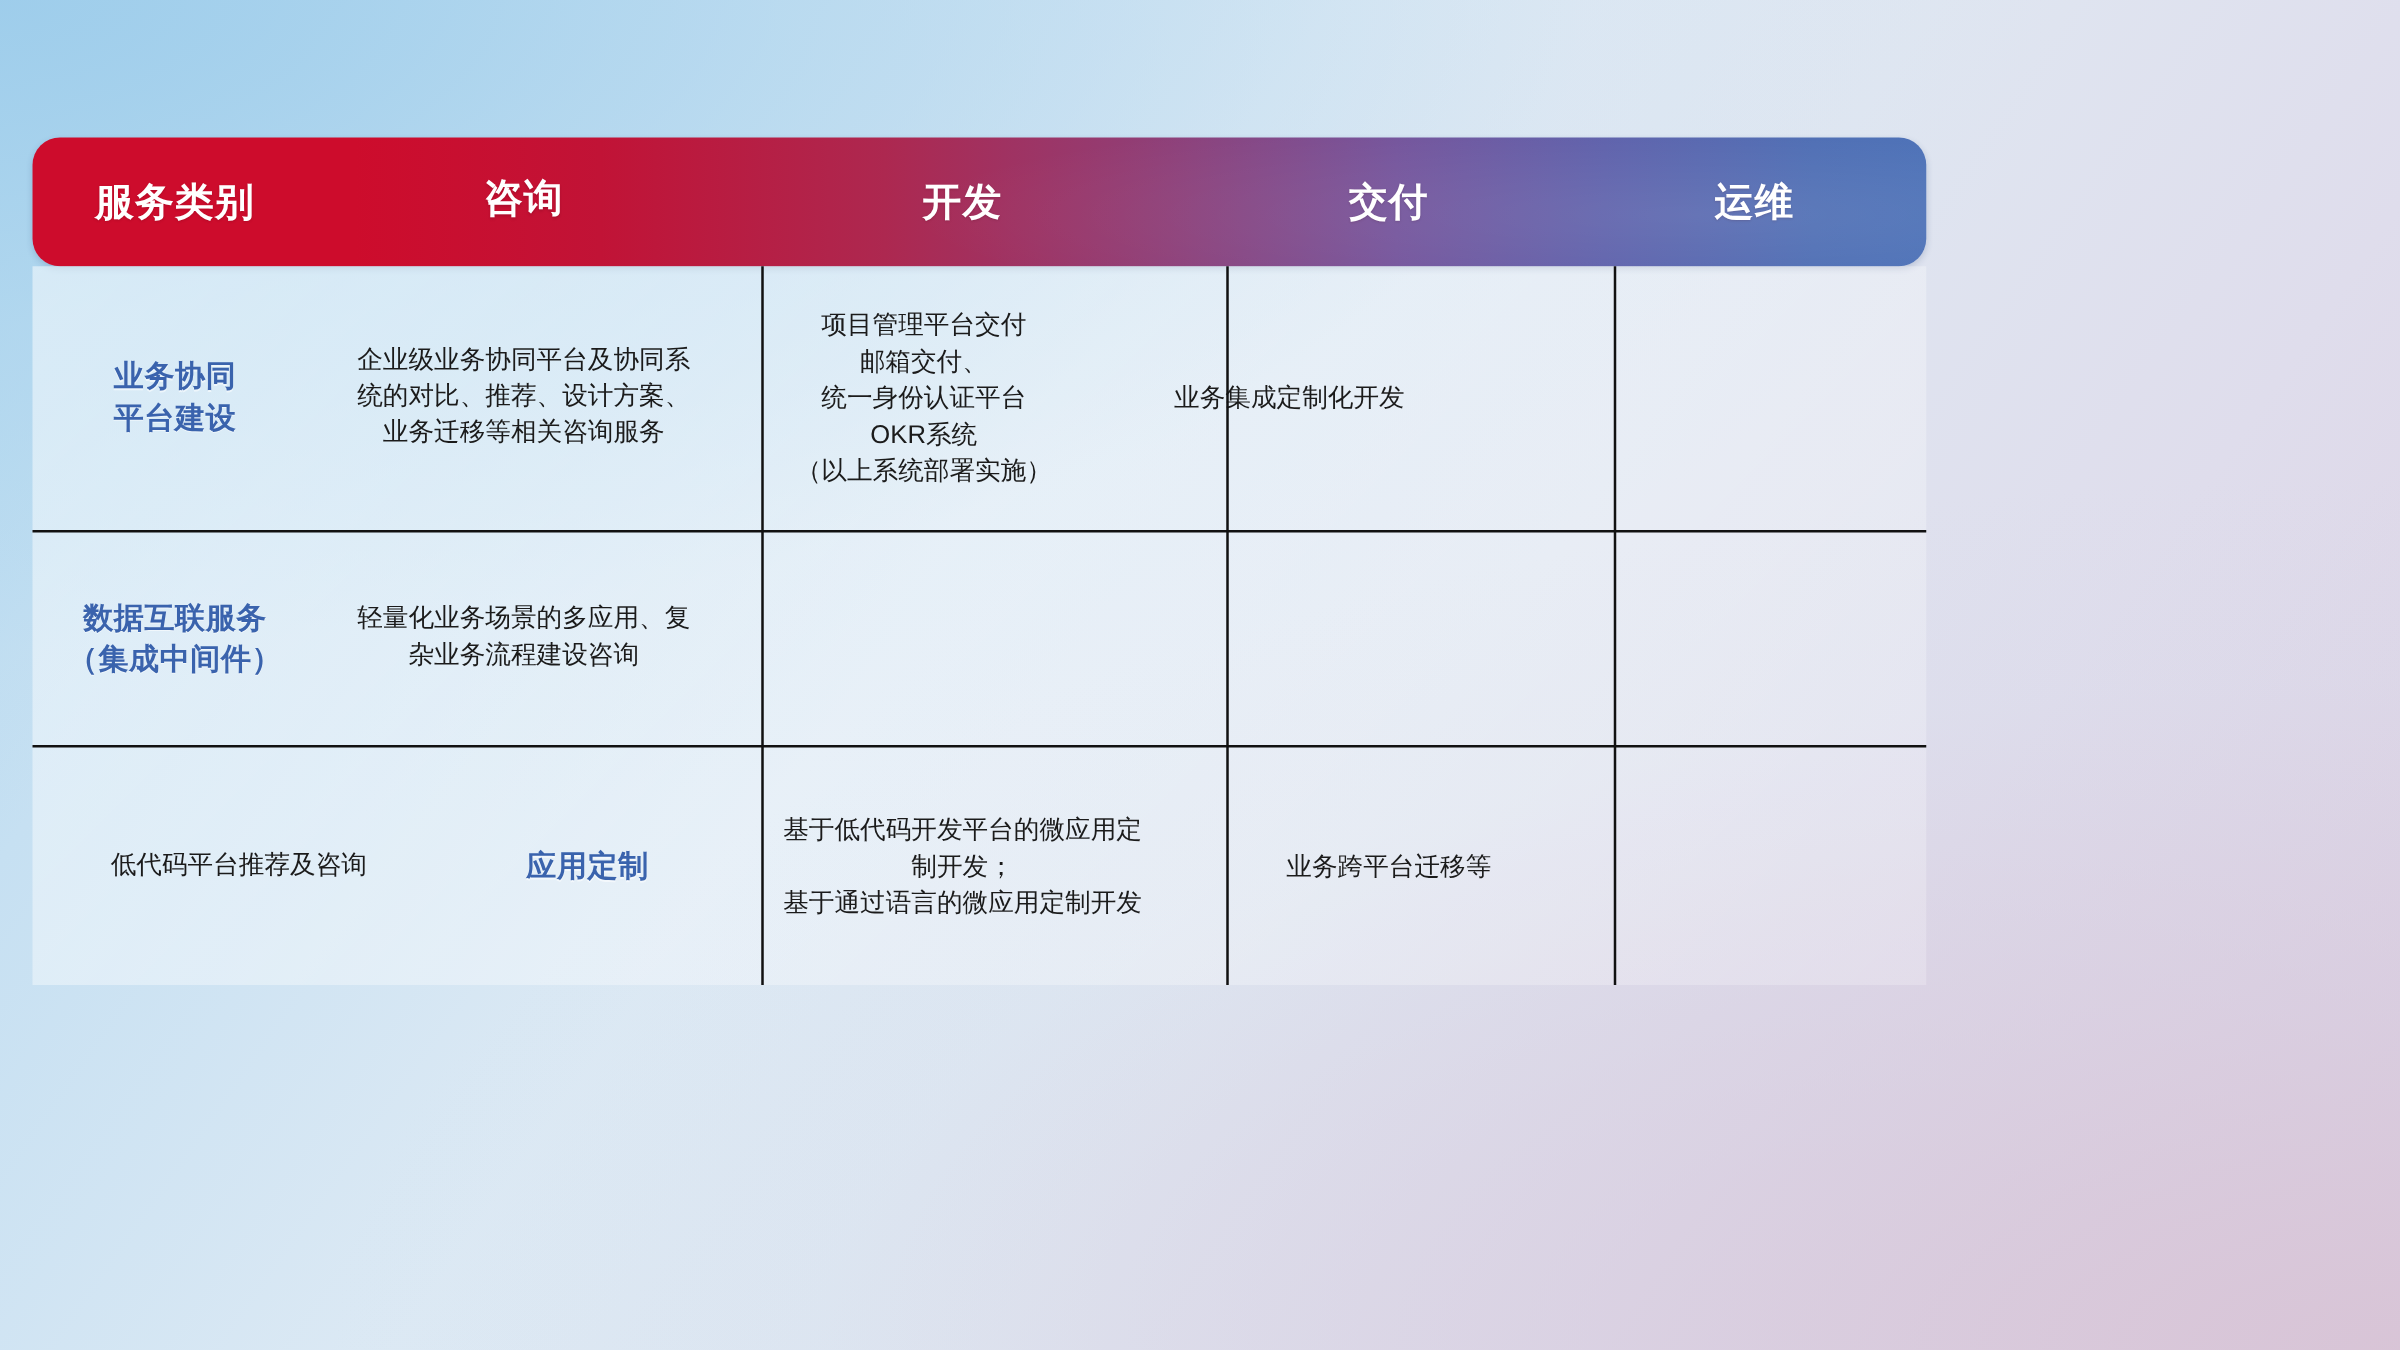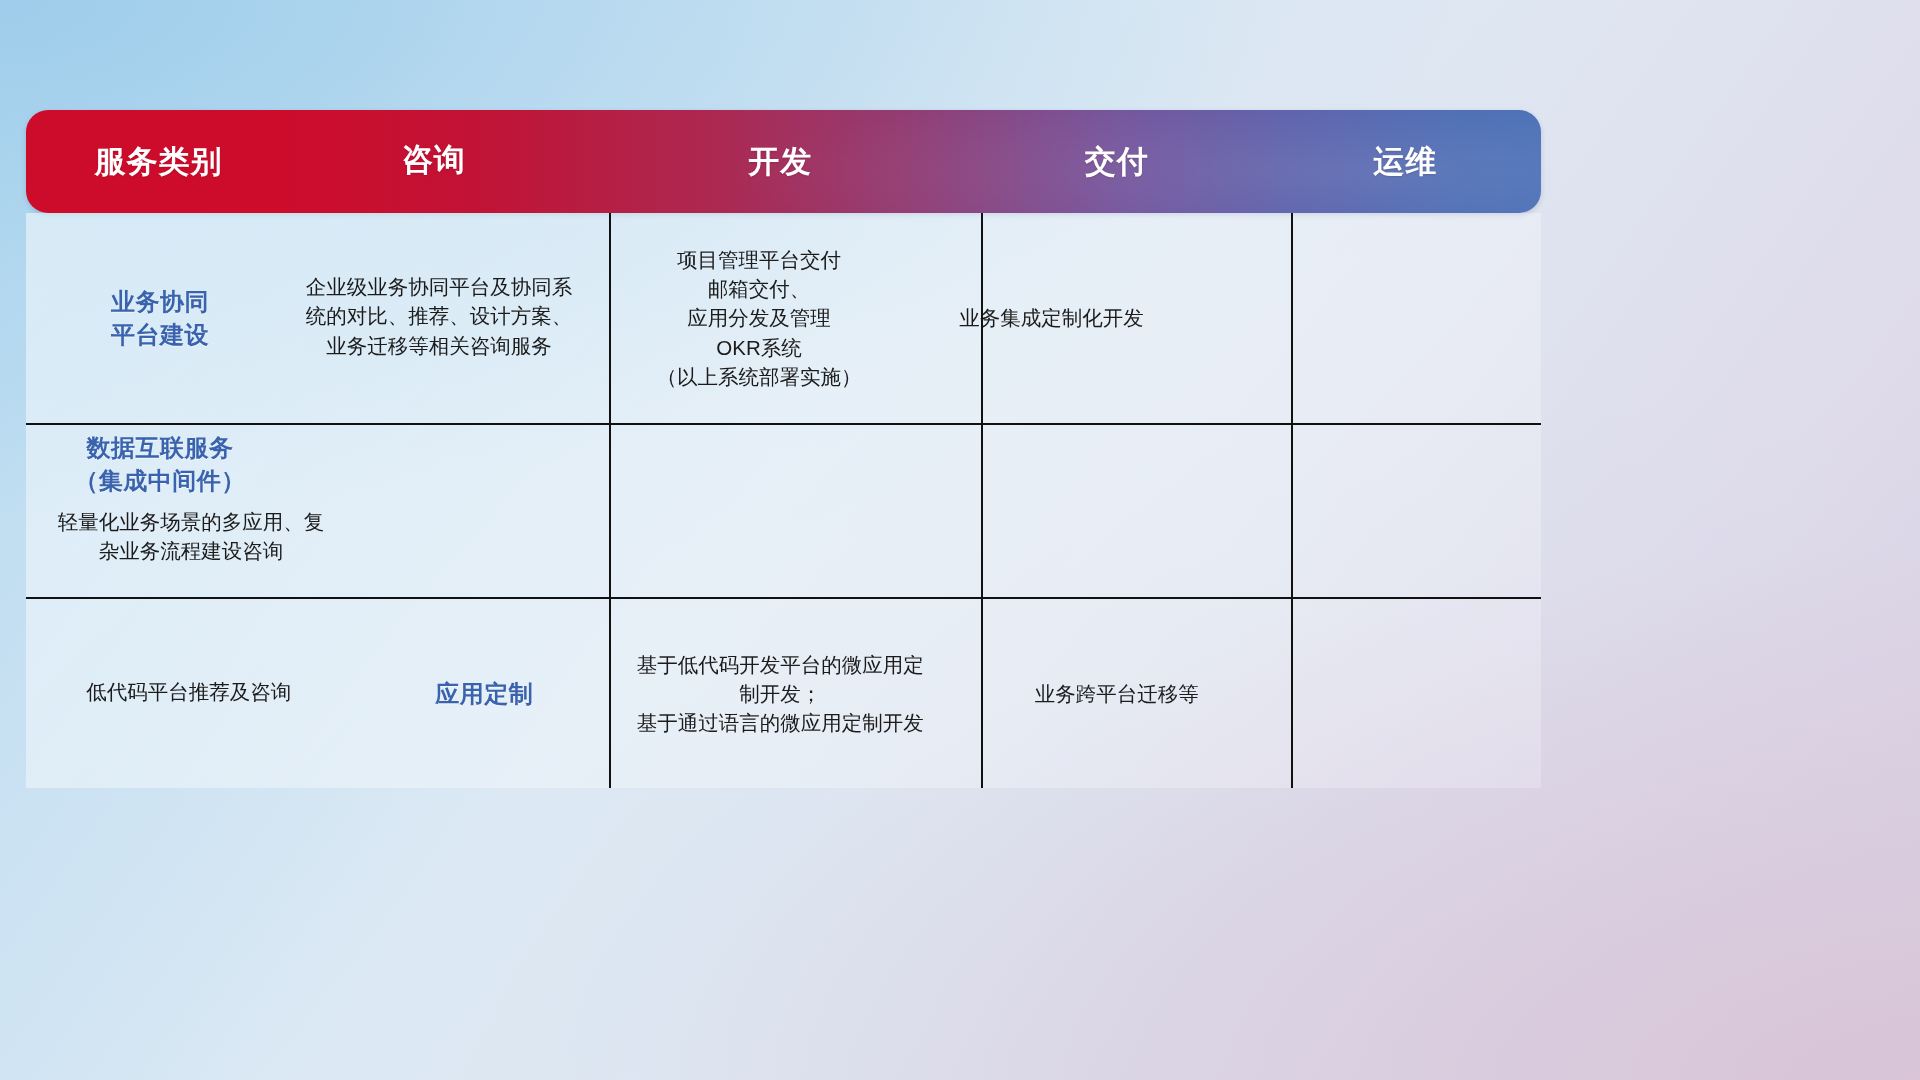--- a/index.html
+++ b/index.html
@@ -43,36 +43,36 @@
   .body{
     position:relative;
     height:575px;
     display:flex;
     background:linear-gradient(135deg, rgba(255,255,255,0.50) 0%, rgba(255,255,255,0.34) 45%, rgba(255,255,255,0.22) 100%);
   }
   .row{display:flex;width:100%;}
   .rows{display:flex;flex-direction:column;width:100%;}
 
   
-  .c0{width:228px;margin-left:20px;}
+  .c0{width:228px;}
   .c1{width:330px;font-family:Liberation Mono, monospace;}
   .c2{width:372px;}
   .c3{width:310px;}
   .c4{width:275px;}
 
   .cell{
     box-sizing:border-box;
     display:flex;align-items:center;justify-content:center;
     text-align:center;
     padding:6px 12px;
     font-size:20.5px;line-height:1.42;color:#1b1b1b;
     white-space:pre-line;
   }
   .r0{height:212px;}
-  .r1{height:172px;flex-direction:column;}
+  .r1{height:172px;}
   .r2{height:191px;}
 
   .rowline{height:2px;background:#111111;width:100%;}
 
   .label{
     font-size:24px;font-weight:bold;color:#3a63ad;line-height:1.38;
     letter-spacing:0.5px;
     text-shadow:0 1px 0 rgba(255,255,255,0.55);
   }
 
@@ -104,21 +104,21 @@
       <div class="rows">
 
         <div class="row r0">
           <div class="cell c0 label">业务协同
 平台建设</div>
           <div class="cell c1">企业级业务协同平台及协同系
 统的对比、推荐、设计方案、
 业务迁移等相关咨询服务</div>
           <div class="cell c3">项目管理平台交付
 邮箱交付、
-应用分发及管理
+统一身份认证平台
 OKR系统
 （以上系统部署实施）</div>
           <div class="cell c4">业务集成定制化开发</div>
         </div>
         <div class="rowline"></div>
 
         <div class="row r1">
           <div class="cell c0 label">数据互联服务
 （集成中间件）</div>
           <div class="cell c1">轻量化业务场景的多应用、复

